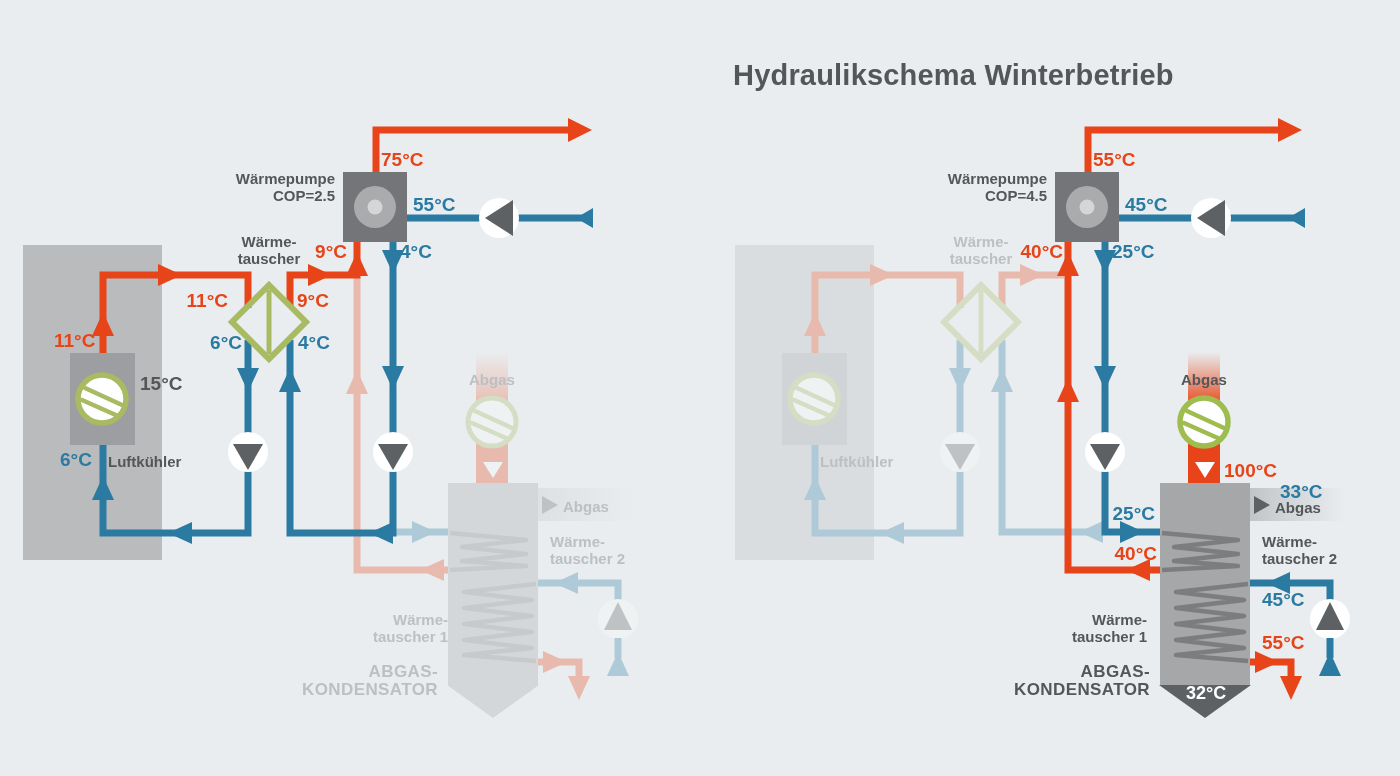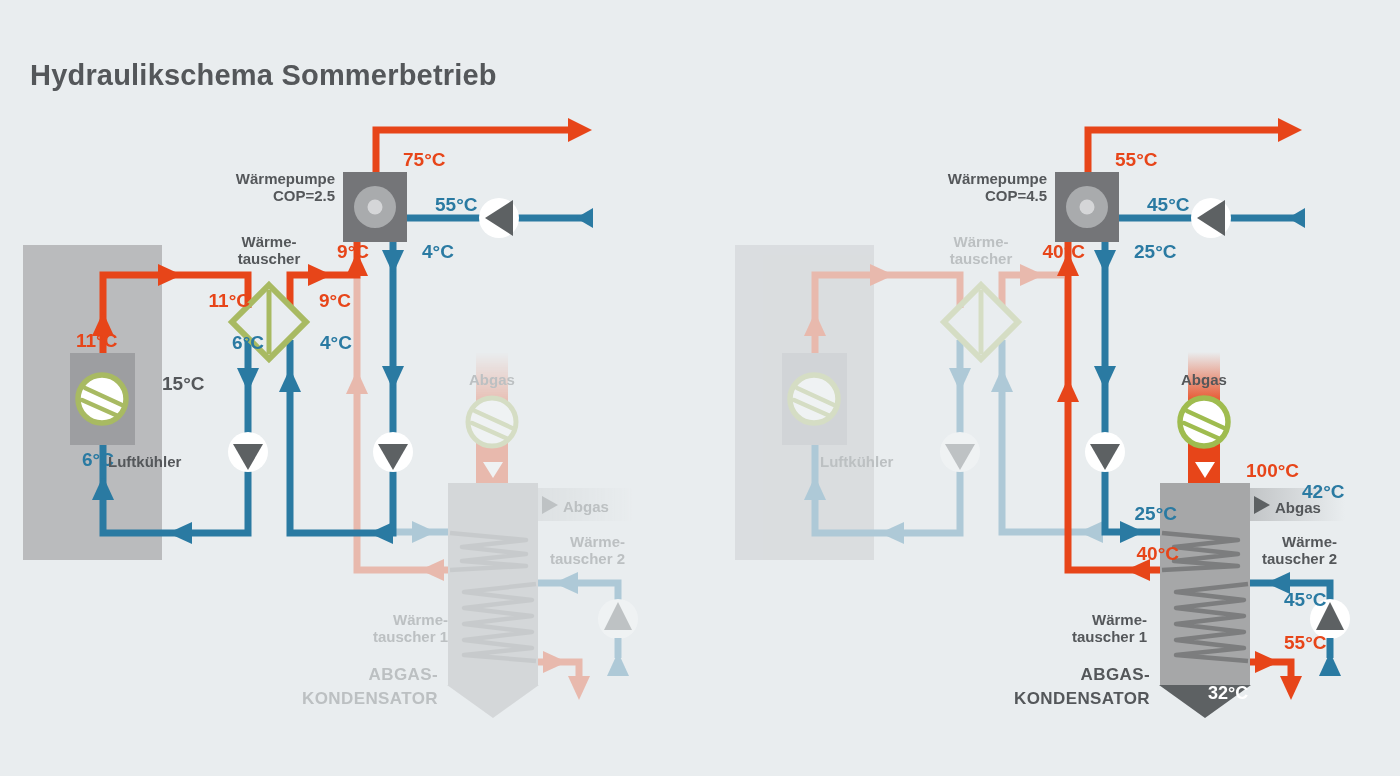--- a/index.html
+++ b/index.html
@@ -2,23 +2,23 @@
 <html><head>
 <meta charset="utf-8">
 <style>
   html,body{margin:0;padding:0;}
   body{width:1400px;height:776px;overflow:hidden;background:#e9edef;}
   #canvas{position:relative;width:1400px;height:776px;background:#e9edef;
           font-family:"Liberation Sans",sans-serif;}
   #piping{position:absolute;left:0;top:0;}
   .lbl{position:absolute;font-weight:bold;color:#54575a;line-height:1.08;}
   .title{font-size:29px;letter-spacing:0.2px;}
-  .temp{font-size:19px;white-space:nowrap;padding-left:22px;}
-  .comp{font-size:15px;line-height:17px;text-align:right;}
-  .big{font-size:17px;line-height:24px;letter-spacing:0.4px;}
+  .temp{font-size:19px;white-space:nowrap;}
+  .comp{font-size:15px;line-height:17px;}
+  .big{font-size:17px;line-height:18px;letter-spacing:0.4px;}
   .hot{color:#e74519;}
   .cold{color:#2a7aa2;}
   .white{color:#ffffff;font-size:18px;}
   .fadedtxt{color:#bcc0c2;}
   .right{text-align:right;}
   .center{text-align:center;}
   .pre{white-space:pre-line;}
 </style>
 </head>
 <body>
@@ -225,21 +225,20 @@
 
       <g>
         <rect x="1055" y="172" width="64" height="70" fill="#747578"></rect>
         <circle cx="1087" cy="207" r="21" fill="#a9abad"></circle>
         <circle cx="1087" cy="207" r="7.5" fill="#d5d6d8"></circle>
       </g>
     </g>
   </g>
 </svg>
 
-<div class="lbl title" style="left:30px;top:60px;">Hydraulikschema Sommerbetrieb</div>
 <div class="lbl comp pre right" style="left:215px;top:170px;width:120px;">Wärmepumpe
 COP=2.5</div>
 <div class="lbl comp pre center" style="left:219px;top:233px;width:100px;">Wärme-
 tauscher</div>
 <div class="lbl temp hot" style="left:381px;top:150px;">75°C</div>
 <div class="lbl temp cold" style="left:413px;top:195px;">55°C</div>
 <div class="lbl temp hot right" style="left:297px;top:242px;width:50px;">9°C</div>
 <div class="lbl temp cold" style="left:400px;top:242px;">4°C</div>
 <div class="lbl temp hot right" style="left:178px;top:291px;width:50px;">11°C</div>
 <div class="lbl temp hot" style="left:297px;top:291px;">9°C</div>
@@ -252,32 +251,33 @@
 
 <div class="lbl comp fadedtxt" style="left:469px;top:371px;">Abgas</div>
 <div class="lbl comp fadedtxt" style="left:563px;top:498px;">Abgas</div>
 <div class="lbl comp pre fadedtxt" style="left:550px;top:533px;">Wärme-
 tauscher 2</div>
 <div class="lbl comp pre fadedtxt right" style="left:348px;top:611px;width:100px;">Wärme-
 tauscher 1</div>
 <div class="lbl big pre fadedtxt right" style="left:288px;top:663px;width:150px;">ABGAS-
 KONDENSATOR</div>
 
+<div class="lbl title" style="left:733px;top:60px;">Hydraulikschema Winterbetrieb</div>
 <div class="lbl comp pre right" style="left:927px;top:170px;width:120px;">Wärmepumpe
 COP=4.5</div>
 <div class="lbl comp pre center fadedtxt" style="left:931px;top:233px;width:100px;">Wärme-
 tauscher</div>
 <div class="lbl temp hot" style="left:1093px;top:150px;">55°C</div>
 <div class="lbl temp cold" style="left:1125px;top:195px;">45°C</div>
 <div class="lbl temp hot right" style="left:1013px;top:242px;width:50px;">40°C</div>
 <div class="lbl temp cold" style="left:1112px;top:242px;">25°C</div>
 <div class="lbl comp fadedtxt" style="left:820px;top:453px;">Luftkühler</div>
 <div class="lbl comp" style="left:1181px;top:371px;">Abgas</div>
 <div class="lbl temp hot" style="left:1224px;top:461px;">100°C</div>
-<div class="lbl temp cold" style="left:1280px;top:482px;">42°C</div>
+<div class="lbl temp cold" style="left:1280px;top:482px;">33°C</div>
 <div class="lbl comp" style="left:1275px;top:499px;">Abgas</div>
 <div class="lbl temp cold right" style="left:1105px;top:504px;width:50px;">25°C</div>
 <div class="lbl temp hot right" style="left:1107px;top:544px;width:50px;">40°C</div>
 <div class="lbl comp pre" style="left:1262px;top:533px;">Wärme-
 tauscher 2</div>
 <div class="lbl temp cold" style="left:1262px;top:590px;">45°C</div>
 <div class="lbl temp hot" style="left:1262px;top:633px;">55°C</div>
 <div class="lbl comp pre right" style="left:1047px;top:611px;width:100px;">Wärme-
 tauscher 1</div>
 <div class="lbl big pre right" style="left:1000px;top:663px;width:150px;">ABGAS-

